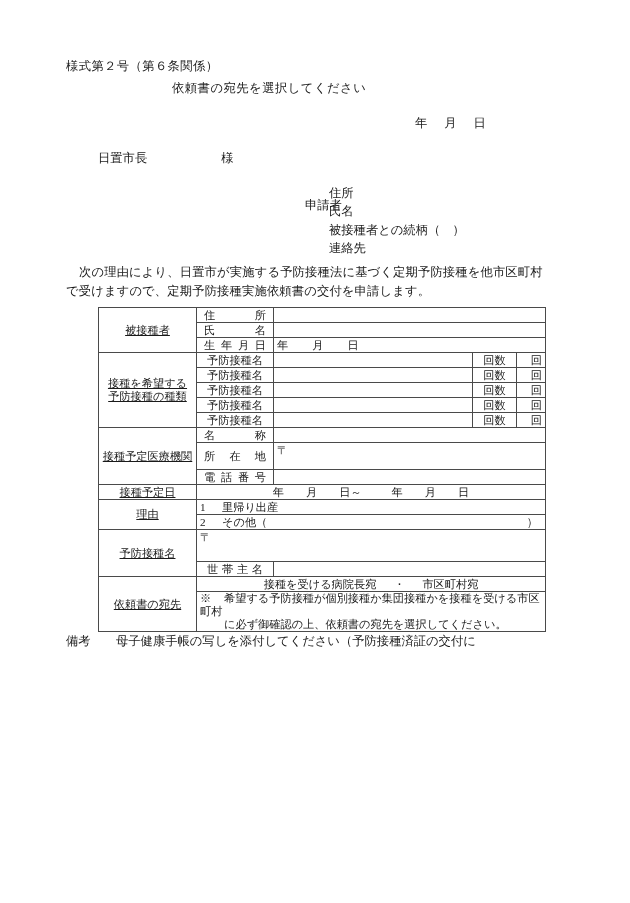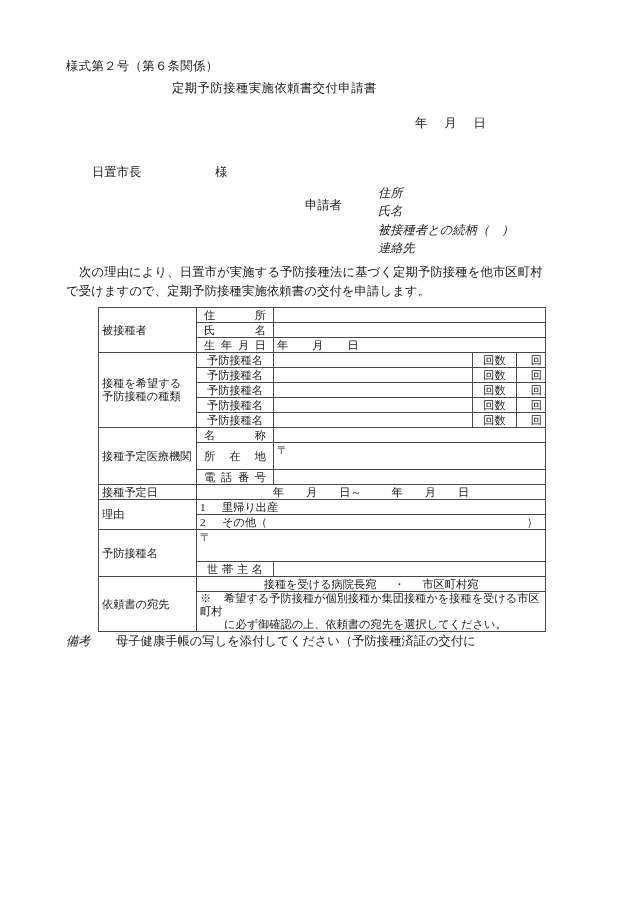--- a/index.html
+++ b/index.html
@@ -45,44 +45,42 @@
     left: 415px;
     top: 115px;
     font-size: 12.3px;
     white-space: nowrap;
   }
   .date-line span { display: inline-block; }
   .date-line .sep { width: 17px; }
 
   .addressee {
     position: absolute;
-    left: 92px;
+    left: 98px;
     top: 150px;
     font-size: 12.3px;
     white-space: nowrap;
-    margin-top: 14px;
   }
   .addressee .gap { display: inline-block; width: 74px; }
 
   .applicant {
     position: absolute;
     left: 305px;
     top: 184px;
     font-size: 12.3px;
     line-height: 18.4px;
     white-space: nowrap;
   }
   .applicant .ap-label {
     position: absolute;
     left: 0;
     top: 12px;
   }
   .applicant .ap-fields {
-    margin-left: 73px;
-    font-style: italic;
+    margin-left: 24px;
   }
   .applicant .ap-fields div { white-space: nowrap; }
 
   .body-text {
     position: absolute;
     left: 66px;
     top: 263px;
     width: 484px;
     font-size: 12.3px;
     line-height: 18.5px;
@@ -101,23 +99,24 @@
     font-size: 11.2px;
   }
   .form-table td {
     border: 1px solid #4a4a4a;
     padding: 0 3px;
     height: 14px;
     vertical-align: middle;
     line-height: 13px;
   }
   .lbl-main {
-    text-align: left;
+    text-align: center;
     white-space: nowrap;
     line-height: 13.5px;
+    text-decoration: underline;
   }
   .lbl-sub {
     text-align: center;
     white-space: nowrap;
   }
   
   .spread {
     display: inline-block;
     width: 62px;
     text-align: justify;
@@ -170,30 +169,30 @@
   
   .remarks {
     position: absolute;
     left: 66px;
     top: 630px;
     width: 500px;
     font-size: 12.3px;
     line-height: 22px;
     white-space: nowrap;
   }
-  .remarks .rm-label { display: inline-block; width: 50px; font-style: italic; }
+  .remarks .rm-label { display: inline-block; width: 50px; }
   .remarks .rm-l2 { display: block; padding-left: 36px; }
 </style>
 </head>
 <body>
 
 <div class="page">
 
   <div class="form-no">様式第２号（第６条関係）</div>
-  <div class="doc-title">定期予防接種実施依頼書交付申請書</div>
+  <div class="doc-title">依頼書の宛先を選択してください</div>
 
   <div class="date-line">
     <span>年</span><span class="sep"></span><span>月</span><span class="sep"></span><span>日</span>
   </div>
 
   <div class="addressee">
     <span>日置市長</span><span class="gap"></span><span>様</span>
   </div>
 
   <div class="applicant">

